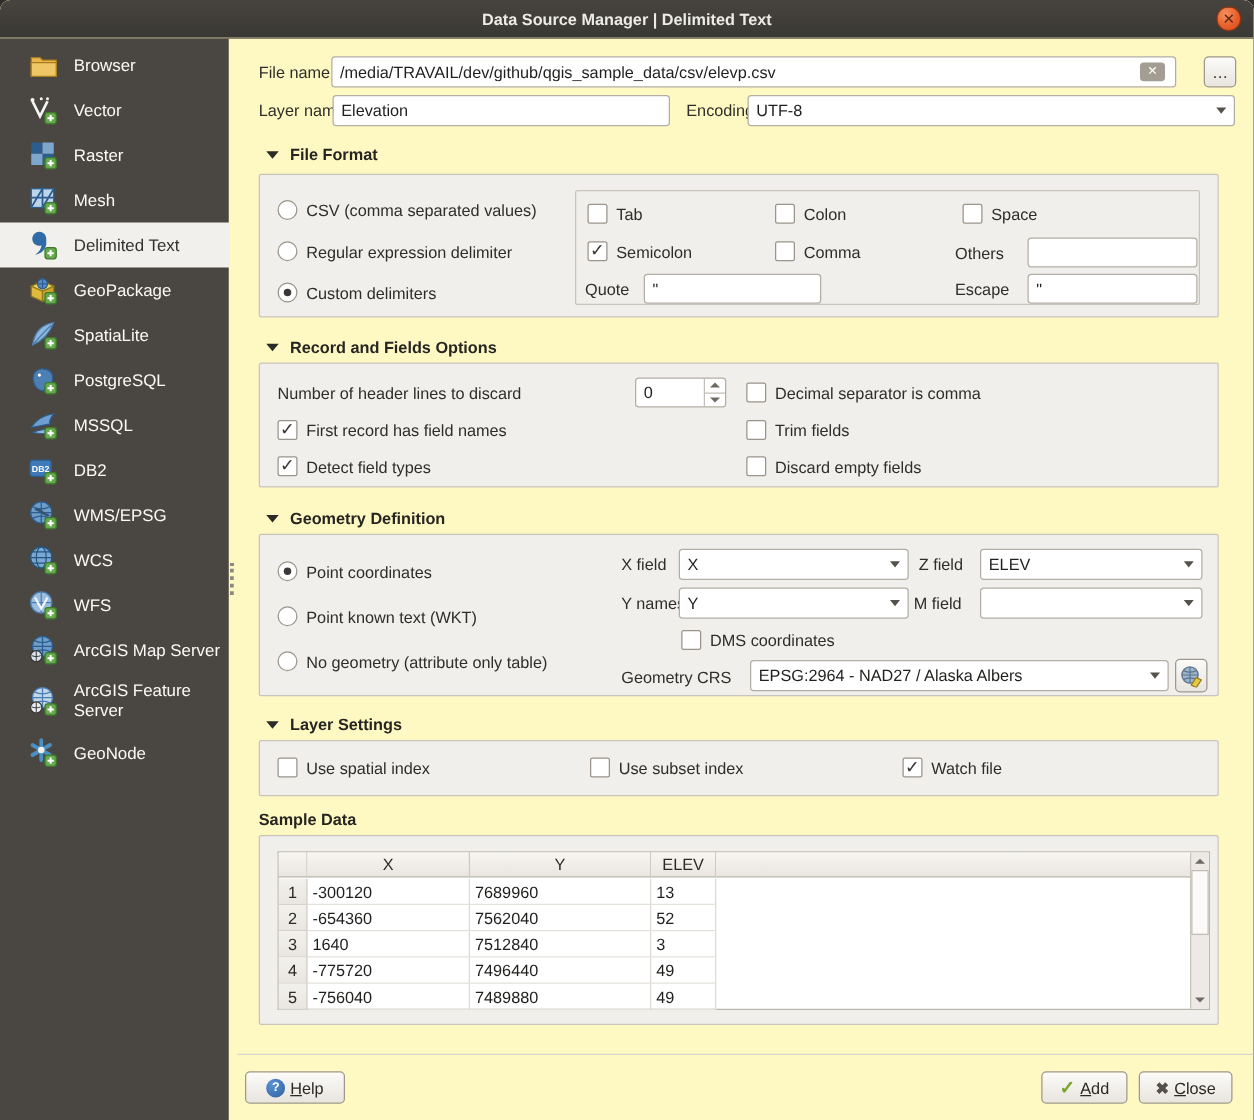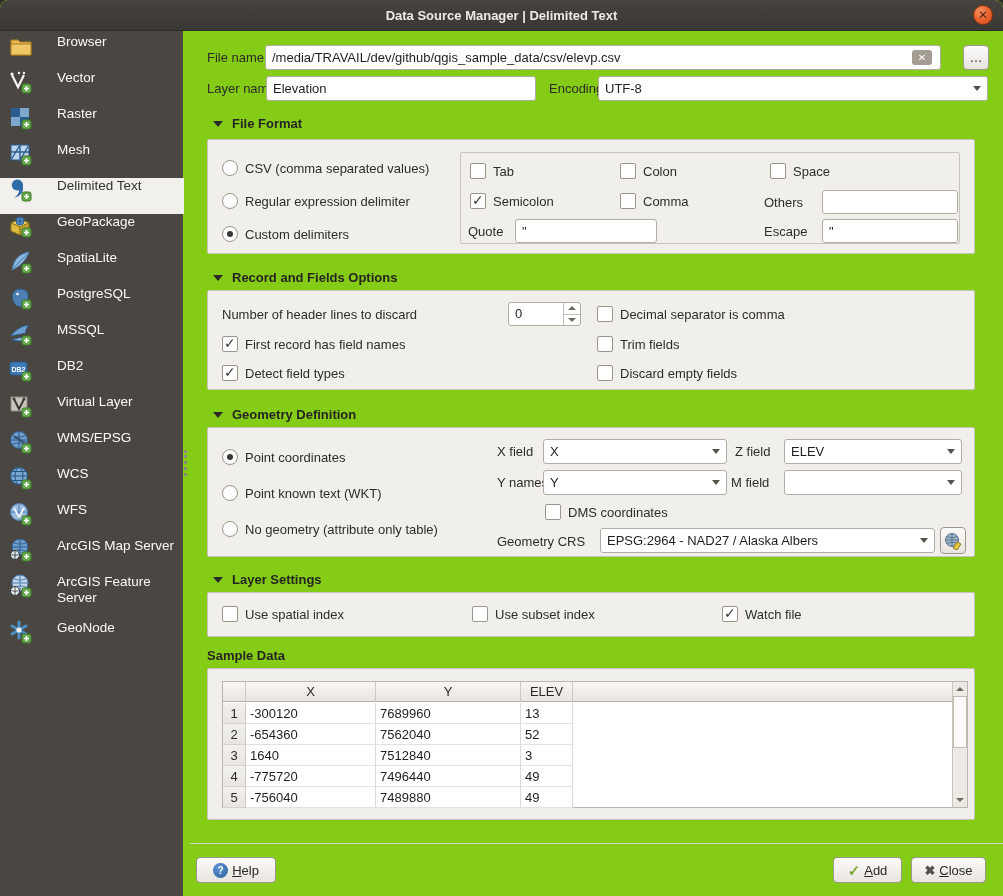--- a/index.html
+++ b/index.html
@@ -1,36 +1,36 @@
 <!DOCTYPE html>
 <html><head>
 <meta charset="utf-8">
 <style>
   * { margin:0; padding:0; box-sizing:border-box; }
   html,body { background:#2e2d2a; }
   body { font-family:"Liberation Sans","DejaVu Sans",sans-serif; }
 
-  .window{ position:relative; width:1003px; height:896px; background:#84cc16;
+  .window{ position:relative; width:1003px; height:896px; background:#fef9c3;
            border-radius:8px 8px 0 0; overflow:hidden; }
 
   
   .titlebar{ position:absolute; left:0; top:0; width:100%; height:31px;
              background:linear-gradient(#47443f,#3a3834); border-bottom:1px solid #2c2b28;
              border-radius:8px 8px 0 0; display:flex; align-items:center; justify-content:center; }
   .titlebar .title{ color:#edebe7; font-size:13px; font-weight:bold; }
   .win-close{ position:absolute; right:10px; top:5px; width:20px; height:20px; border-radius:50%;
               background:radial-gradient(circle at 35% 30%, #f5915f, #e8602c 55%, #d14a1a);
               border:1px solid #8a3410; color:#5e2815; font-size:12px; font-weight:bold;
               display:flex; align-items:center; justify-content:center; cursor:pointer; line-height:1; }
 
   
   .sidebar{ position:absolute; left:0; top:31px; width:183px; height:865px;
             background:#4a4742; padding-top:3px; }
-  .side-item{ display:flex; height:36px; padding-left:9px;
-              color:#fbfaf8; font-size:13.5px; cursor:pointer; gap:24px; }
+  .side-item{ display:flex; align-items:center; height:36px; padding-left:23px;
+              color:#fbfaf8; font-size:13.5px; cursor:pointer; gap:12px; }
   .side-item.two-line{ height:46px; }
   .side-item.two-line .side-label{ line-height:1.15; }
   .side-item.selected{ background:#f2f0ec; color:#33312d; width:184px; }
   .icn{ width:24px; height:24px; flex:0 0 24px; position:relative; }
   .icn svg{ display:block; }
   .splitter{ position:absolute; left:184px; top:450px; height:26px; width:4px;
              border-left:3px dotted #8d8981; cursor:col-resize; }
 
   
   .content{ position:absolute; left:184px; top:31px; width:819px; height:865px; }
@@ -240,33 +240,20 @@
         <svg width="24" height="24" viewBox="0 0 24 24">
             <rect x="1" y="4" width="17" height="13" rx="2.5" fill="#3f7ab8" stroke="#2c5d8f"></rect>
             <text x="9.5" y="13.5" font-size="7" font-weight="bold" fill="#fff" text-anchor="middle" font-family="sans-serif">DB2</text>
             <rect x="13" y="14" width="9" height="9" rx="2" fill="#67a94e" stroke="#3c7a2a"></rect>
             <path d="M17.5 16v5M15 18.5h5" stroke="#fff" stroke-width="1.6"></path>
           </svg>
       </span>
       <span class="side-label">DB2</span>
     </div>
 
-    <div class="side-item">
-      <span class="icn">
-        <svg width="24" height="24" viewBox="0 0 24 24">
-            <rect x="2" y="3" width="16" height="14" fill="#c9c5be" stroke="#8b877f"></rect>
-            <polyline points="5,5 10,15 15,5" fill="none" stroke="#3a3833" stroke-width="2"></polyline>
-            <circle cx="5" cy="5" r="1.4" fill="#3a3833"></circle>
-            <circle cx="15" cy="5" r="1.4" fill="#3a3833"></circle>
-            <rect x="13" y="14" width="9" height="9" rx="2" fill="#67a94e" stroke="#3c7a2a"></rect>
-            <path d="M17.5 16v5M15 18.5h5" stroke="#fff" stroke-width="1.6"></path>
-          </svg>
-      </span>
-      <span class="side-label">Virtual Layer</span>
-    </div>
 
     <div class="side-item">
       <span class="icn">
         <svg width="24" height="24" viewBox="0 0 24 24">
             <circle cx="10" cy="10" r="8.5" fill="#6f9dc9" stroke="#2c5d8f"></circle>
             <path d="M1.5 10h17M10 1.5v17M3.5 5.5c4 2 9 2 13 0M3.5 14.5c4-2 9-2 13 0" fill="none" stroke="#2c5d8f" stroke-width="1"></path>
             <path d="M5 7c2 1 4 1 6 3 1 2 4 1 5 3" fill="none" stroke="#35526f" stroke-width="2"></path>
             <rect x="13" y="14" width="9" height="9" rx="2" fill="#67a94e" stroke="#3c7a2a"></rect>
             <path d="M17.5 16v5M15 18.5h5" stroke="#fff" stroke-width="1.6"></path>
           </svg>

